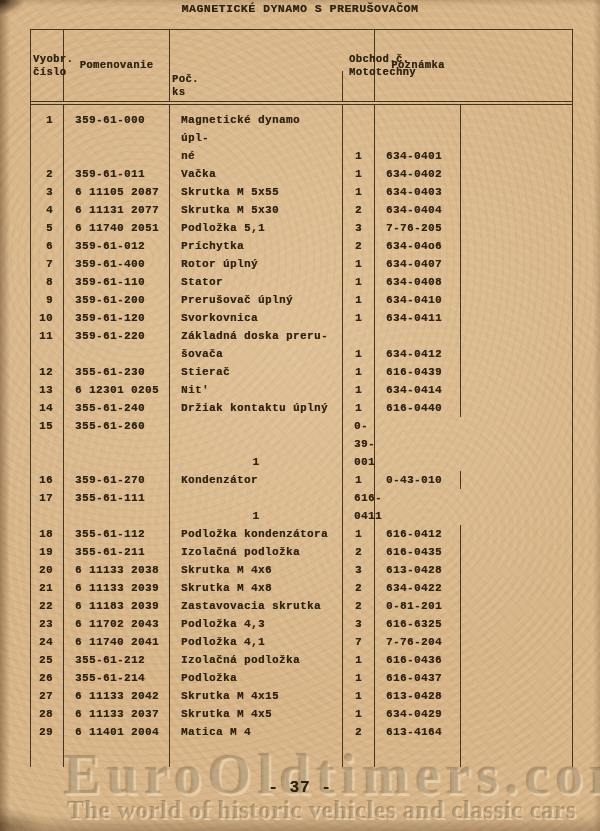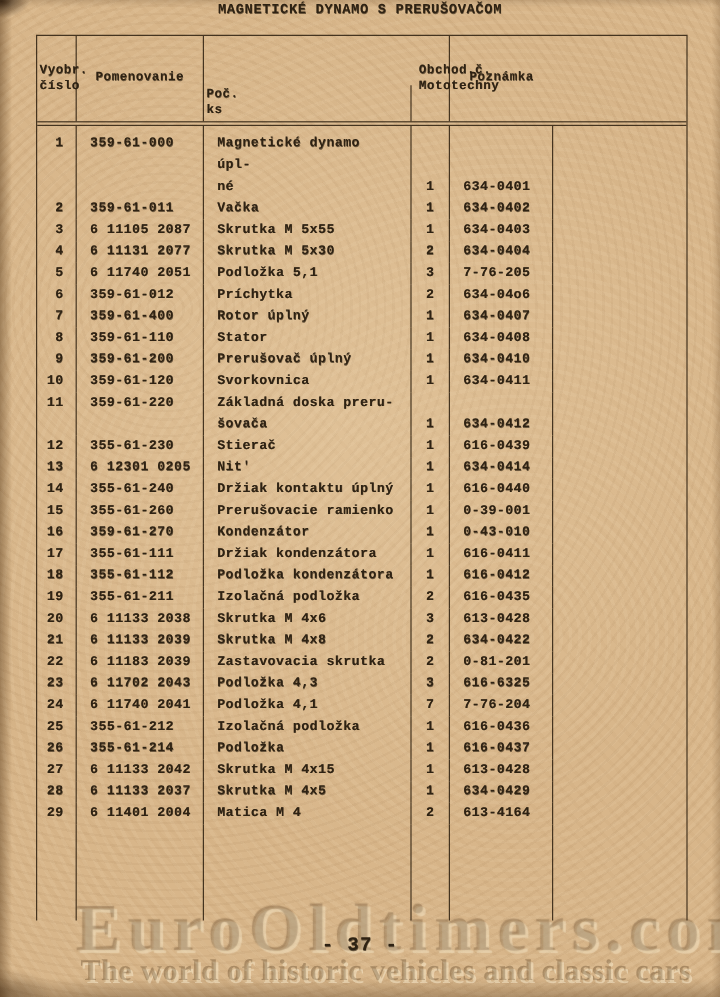--- a/index.html
+++ b/index.html
@@ -206,37 +206,35 @@
     <div class="td c1">14</div>
     <div class="td c2">355-61-240</div>
     <div class="td c3">Držiak kontaktu úplný</div>
     <div class="td c4">1</div>
     <div class="td c5">616-0440</div>
     <div class="td c6"></div>
   </div>
         <div class="tr grid6">
     <div class="td c1">15</div>
     <div class="td c2">355-61-260</div>
-    <div class="td c3">Prerušovacie ramienko</div>
     <div class="td c4">1</div>
     <div class="td c5">0-39-001</div>
     <div class="td c6"></div>
   </div>
         <div class="tr grid6">
     <div class="td c1">16</div>
     <div class="td c2">359-61-270</div>
     <div class="td c3">Kondenzátor</div>
     <div class="td c4">1</div>
     <div class="td c5">0-43-010</div>
     <div class="td c6"></div>
   </div>
         <div class="tr grid6">
     <div class="td c1">17</div>
     <div class="td c2">355-61-111</div>
-    <div class="td c3">Držiak kondenzátora</div>
     <div class="td c4">1</div>
     <div class="td c5">616-0411</div>
     <div class="td c6"></div>
   </div>
         <div class="tr grid6">
     <div class="td c1">18</div>
     <div class="td c2">355-61-112</div>
     <div class="td c3">Podložka kondenzátora</div>
     <div class="td c4">1</div>
     <div class="td c5">616-0412</div>

